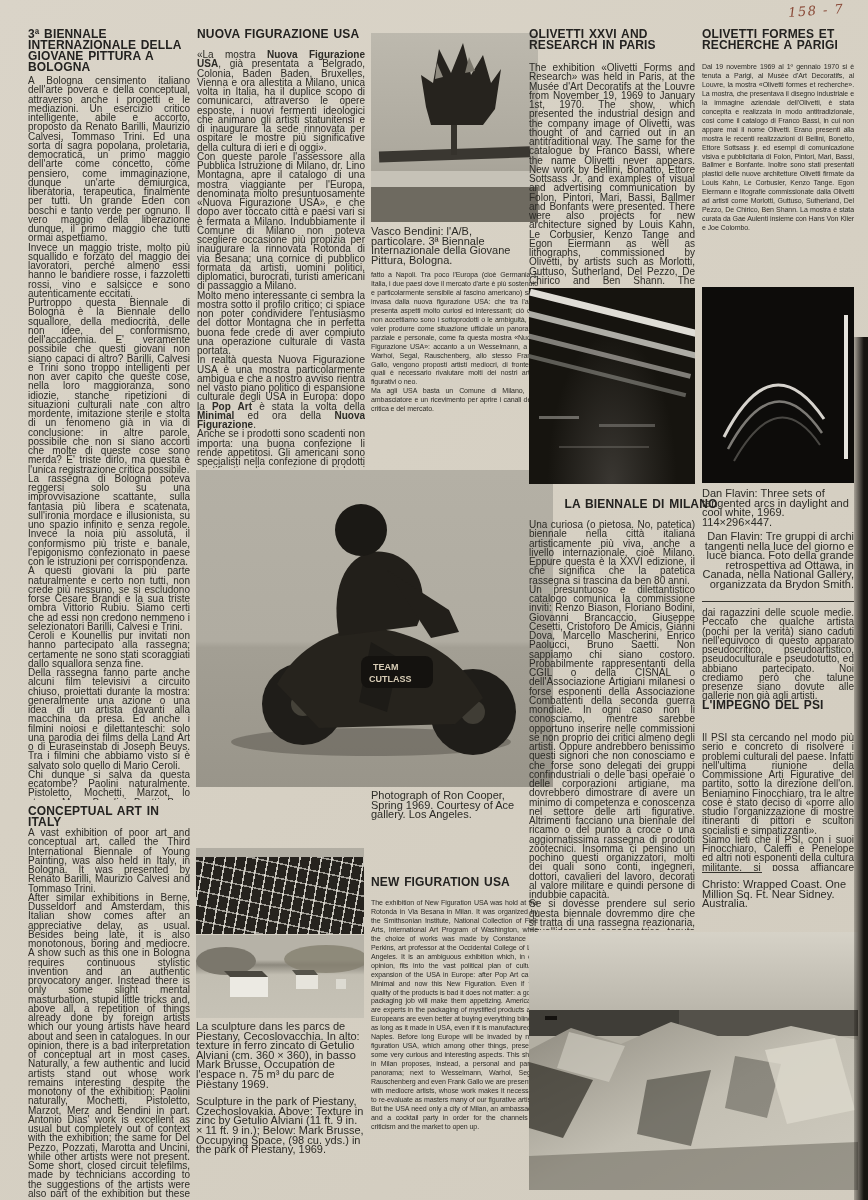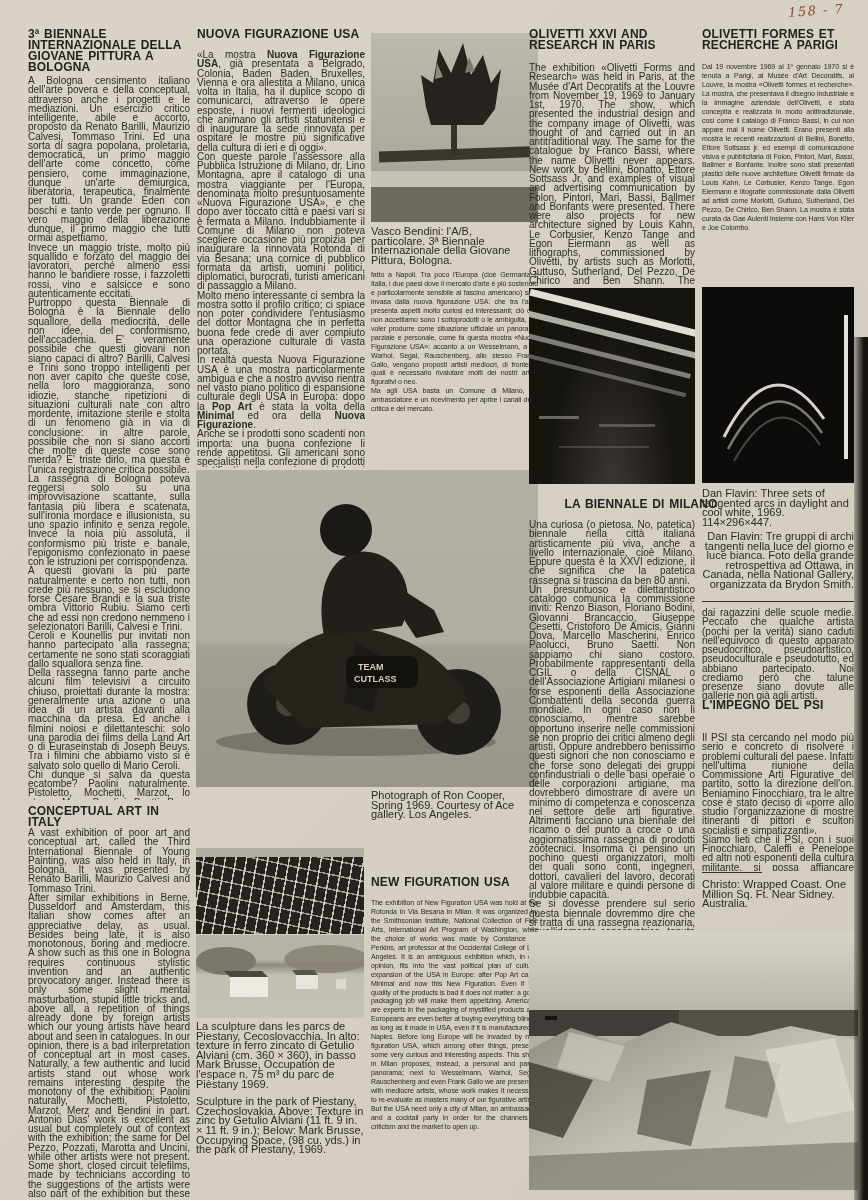--- a/index.html
+++ b/index.html
@@ -14,21 +14,21 @@
   .tight{font-size:7.05px;line-height:8.95px;letter-spacing:-.1px;}
   .caption{position:absolute;font-size:11px;line-height:9.6px;text-align:left;overflow:hidden;}
   .caption p{margin:0 0 8px 0;}
   .photo{position:absolute;overflow:hidden;}
   .rule{position:absolute;height:1px;background:#35332d;}
   .handwriting{position:absolute;font-family:"DejaVu Serif",serif;font-style:italic;
         font-size:13px;color:#8a4a38;letter-spacing:1.5px;transform:rotate(-4deg);}
   .edge{position:absolute;background:linear-gradient(to right,rgba(30,26,20,.25),#171410 70%);}
   
   .ph-trash{background:linear-gradient(#bdb9ae 0%,#aeaa9f 60%,#9b978c 100%);}
-  .ph-moto{background:linear-gradient(#b4b0a5 0%,#b0aca1 54%,#a39f94 56%,#99958a 100%);}
+  .ph-moto{background:linear-gradient(#b4b0a5 0%,#b0aca1 54%,#a39f94 56%,#99958a 100%);padding-left:15px;}
   .ph-grid{background:
      repeating-linear-gradient(100deg,rgba(226,223,214,0) 0 9px,rgba(226,223,214,.85) 9px 10.5px),
      repeating-linear-gradient(12deg,rgba(226,223,214,0) 0 13px,rgba(226,223,214,.65) 13px 14.5px),
      #26231e;}
   .ph-grid .sky{position:absolute;left:0;top:0;width:100%;height:9px;background:#b2aea3;}
   .ph-park{background:linear-gradient(#b6b2a7 0%,#b6b2a7 30%,#8d897e 36%,#c2beb2 48%,#c6c2b6 100%);}
   .ph-olivetti{background:radial-gradient(ellipse at 50% 100%,#3a3732 0%,#16140f 55%),#131210;}
   .ph-flavin{background:#0d0c0a;}
   .ph-christo{background:#b3afa3;}
   svg{display:block;}

